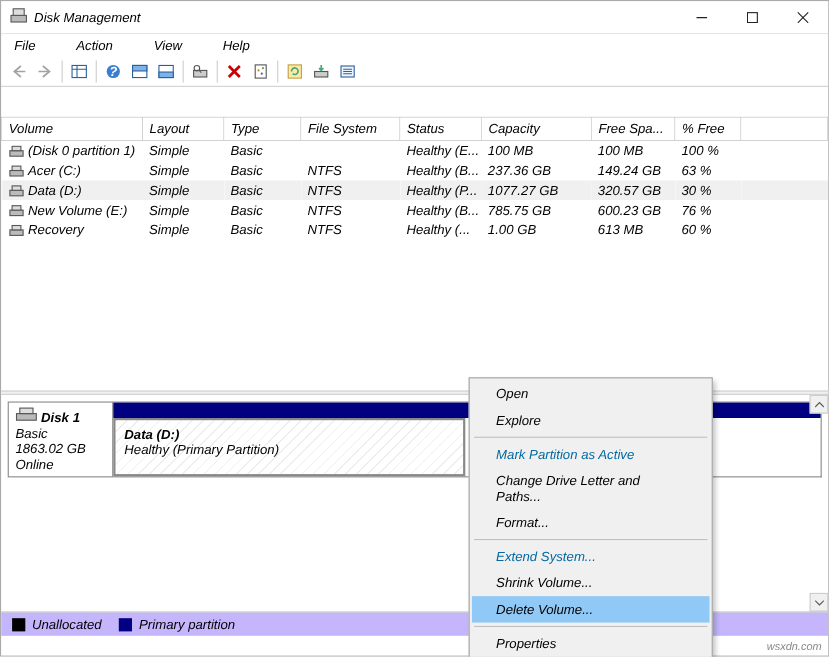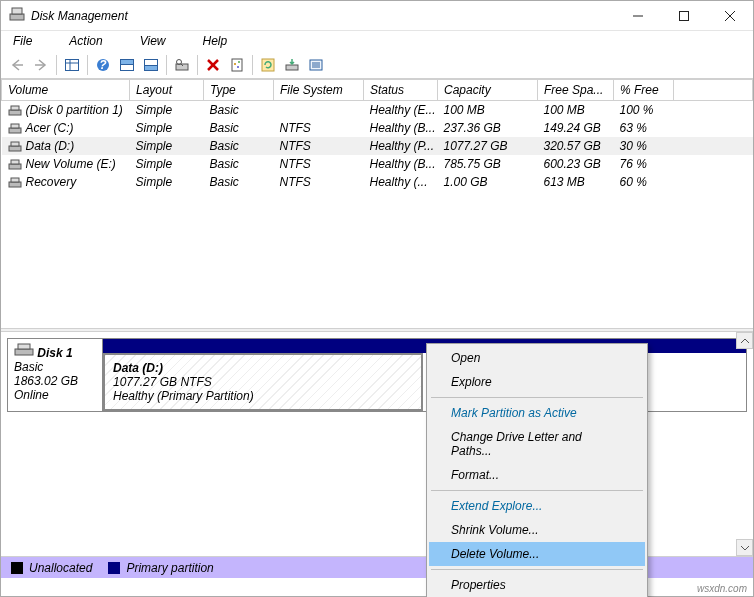--- a/index.html
+++ b/index.html
@@ -18,21 +18,21 @@
 .menubar .mi { padding: 2px 8px; }
 
 
 .toolbar { height: 28px; display: flex; align-items: center; padding: 0 4px; gap: 0; border-bottom: 1px solid #d0d0d0; }
 .toolbar .sep { width: 1px; height: 20px; background: #ccc; margin: 0 3px; }
 .toolbar .tb { width: 24px; height: 24px; display:flex; align-items:center; justify-content:center; }
 .toolbar .tb.disabled { opacity: 0.45; }
 .tb svg { display:block; }
 
 
-.upper { flex: 0 0 249px; overflow: auto; }
+.upper { flex: 0 0 249px; overflow: auto; margin-top: 27px; }
 table.vol { border-collapse: collapse; width: 100%; table-layout: fixed; }
 table.vol th { text-align: left; font-weight: normal; background: #fff; border: 1px solid #d0d0d0; padding: 3px 6px; height: 18px; position: relative; }
 table.vol td { padding: 2px 6px; white-space: nowrap; overflow: hidden; text-overflow: clip; }
 table.vol tr.selected td { background: #f0f0f0; }
 .vol-ico { width:14px; height:12px; display:inline-block; vertical-align:middle; margin-right:4px; }
 .vol-ico svg { display:block; }
 
 
 .splitter { height:4px; background:#f0f0f0; border-top:1px solid #d0d0d0; border-bottom:1px solid #d0d0d0; cursor:row-resize; }
 
@@ -310,21 +310,20 @@
         <span class="dname">Disk 1</span><br>
         <span>Basic</span><br>
         <span>1863.02 GB</span><br>
         <span>Online</span>
       </div>
       <div class="disk-graph">
         <div class="hdr"></div>
         <div class="part-strip">
           <div class="partition hatched" style="flex:0 0 320px">
             <div class="pname">Data  (D:)</div>
-            <div>1077.27 GB NTFS</div>
             <div>Healthy (Primary Partition)</div>
           </div>
         </div>
       </div>
     </div>
 
     <div class="scroll-up">
         <svg width="8" height="8">
           <path d="M0 6 L4 2 L8 6" fill="none" stroke="#555"></path>
         </svg>
@@ -343,21 +342,21 @@
   </div>
 
   <div class="ctxmenu">
     <div class="cmi">Open</div>
     <div class="cmi">Explore</div>
     <div class="csep"></div>
     <div class="cmi disabled">Mark Partition as Active</div>
     <div class="cmi">Change Drive Letter and Paths...</div>
     <div class="cmi">Format...</div>
     <div class="csep"></div>
-    <div class="cmi disabled">Extend Explore...</div>
+    <div class="cmi disabled">Extend System...</div>
     <div class="cmi">Shrink Volume...</div>
     <div class="cmi selected">Delete Volume...</div>
     <div class="csep"></div>
     <div class="cmi">Properties</div>
 
   </div>
 
 </div>
 
 </body></html>

